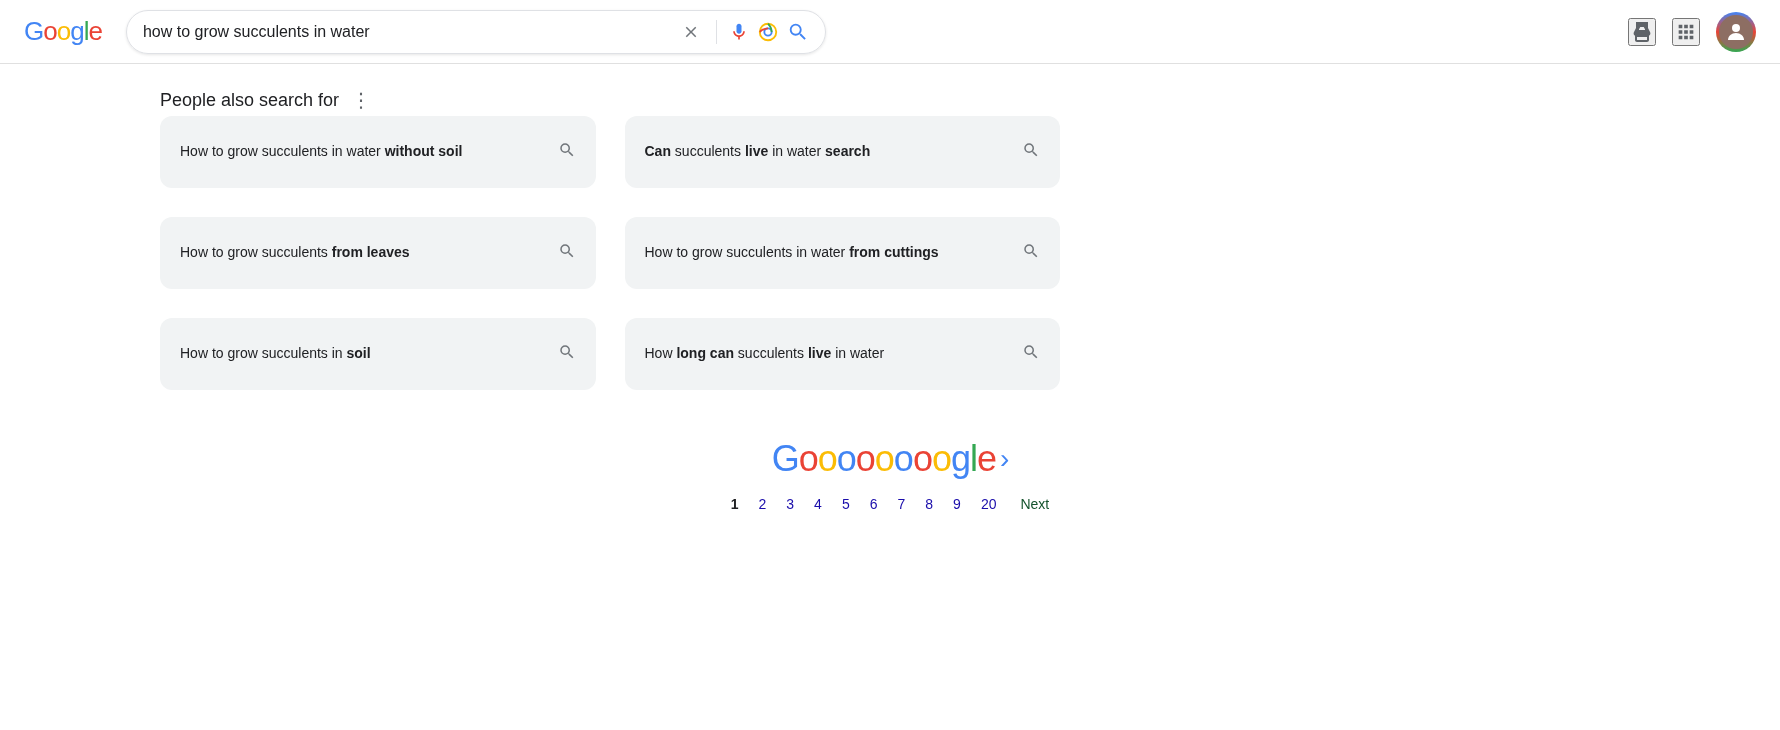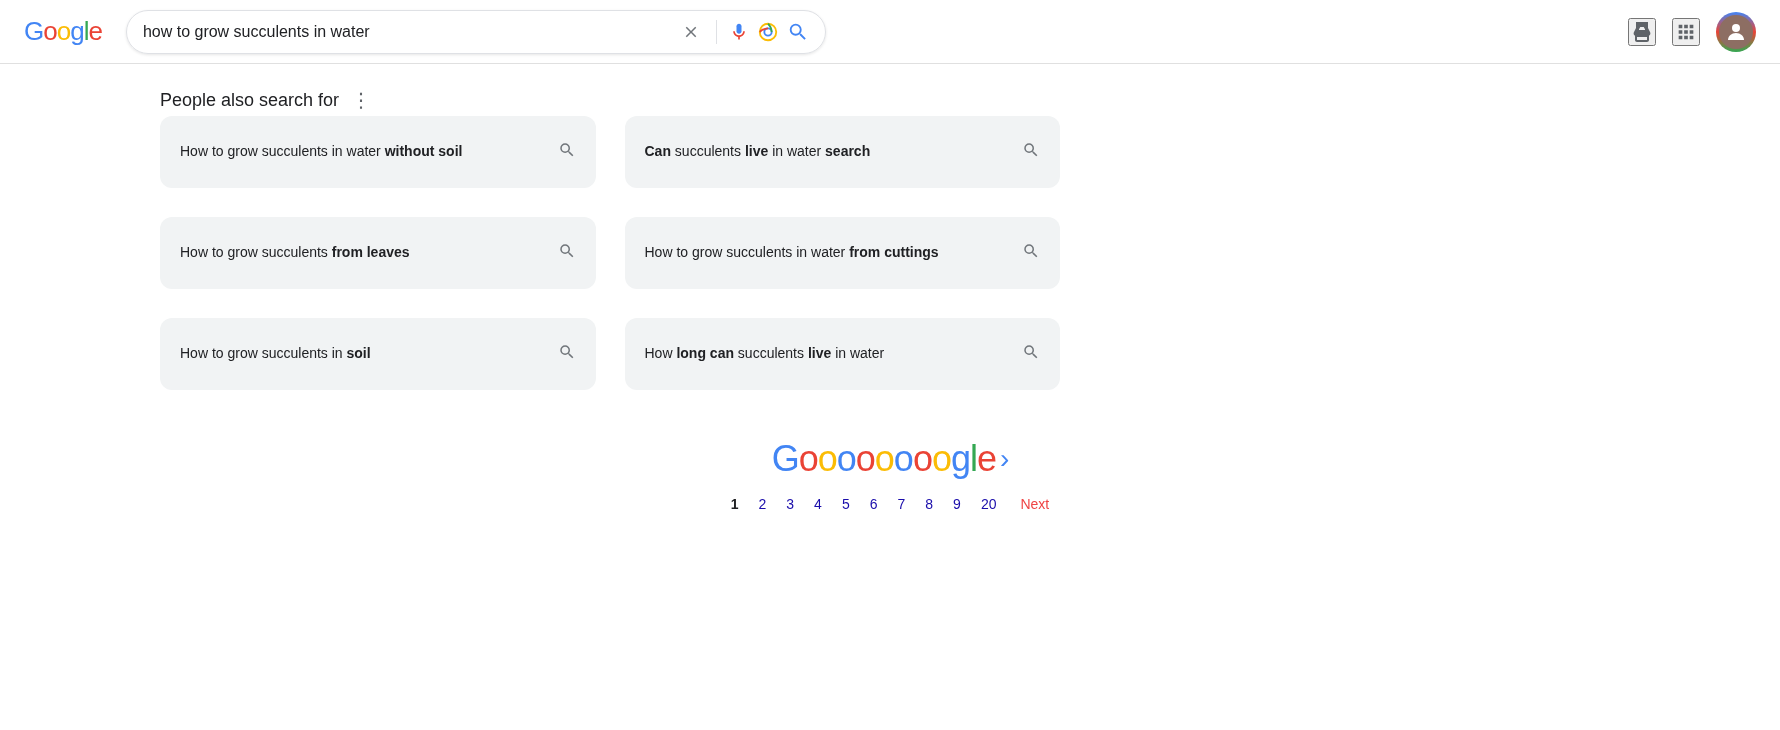--- a/index.html
+++ b/index.html
@@ -230,21 +230,21 @@
       padding: 4px 8px;
       cursor: pointer;
     }
     .page-num.current {
       font-weight: 700;
       color: #202124;
       text-decoration: none;
       cursor: default;
     }
     .page-next {
-      color: #ef4444;
+      color: #14532d;
       font-size: 14px;
       text-decoration: none;
       padding: 4px 8px;
       cursor: pointer;
       margin-left: 4px;
     }
   </style>
 </head>
 <body>
 

